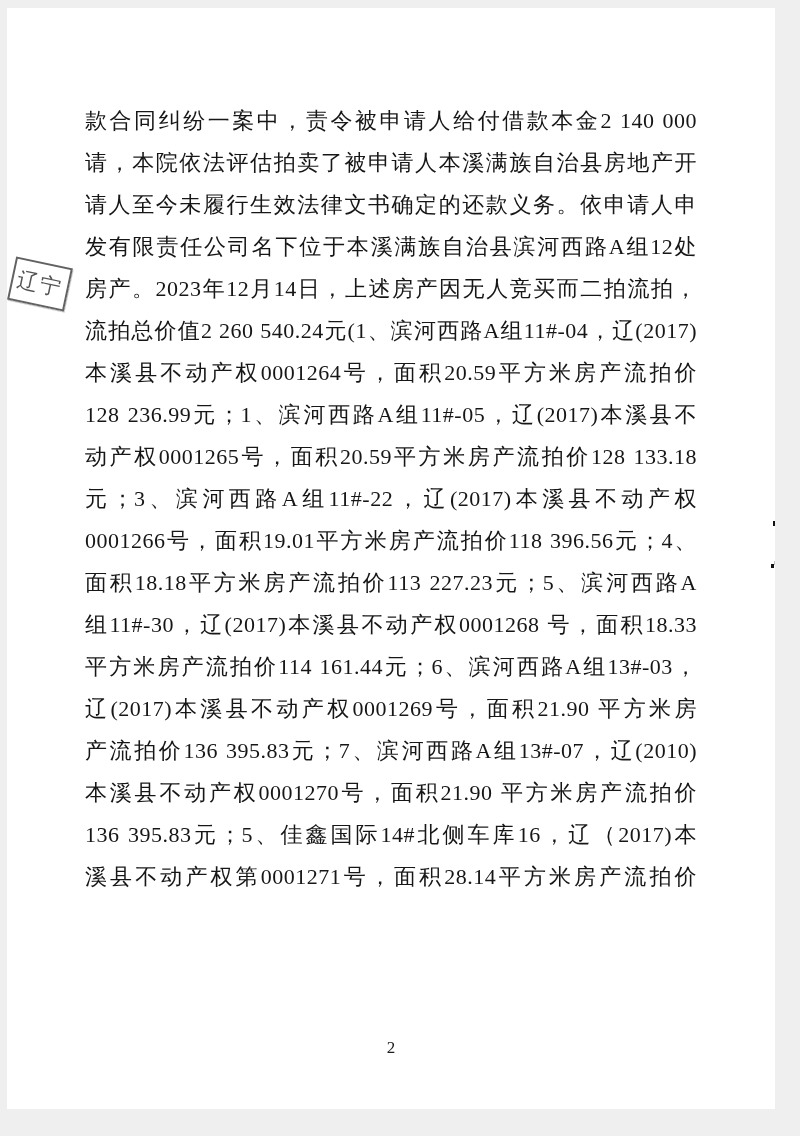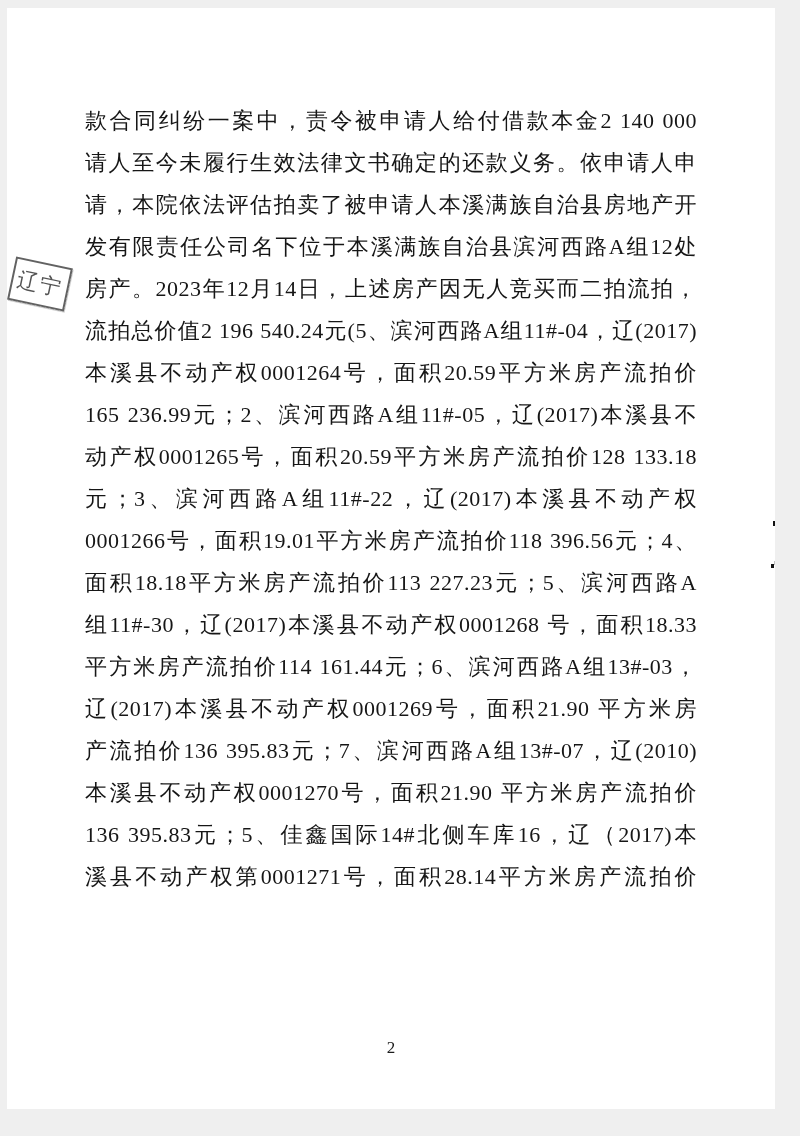--- a/index.html
+++ b/index.html
@@ -44,27 +44,27 @@
 <body>
 
 <div class="page">
 
   <div class="stamp">
     <span>辽宁</span>
   </div>
 
   <div class="body-text" id="body-text">
       <div class="line">款合同纠纷一案中，责令被申请人给付借款本金2 140 000</div>
+      <div class="line">请，本院依法评估拍卖了被申请人本溪满族自治县房地产开</div>
       <div class="line">请人至今未履行生效法律文书确定的还款义务。依申请人申</div>
-      <div class="line">请，本院依法评估拍卖了被申请人本溪满族自治县房地产开</div>
       <div class="line">发有限责任公司名下位于本溪满族自治县滨河西路A组12处</div>
       <div class="line">房产。2023年12月14日，上述房产因无人竞买而二拍流拍，</div>
-      <div class="line">流拍总价值2 196 540.24元(5、滨河西路A组11#-04，辽(2017)</div>
+      <div class="line">流拍总价值2 260 540.24元(1、滨河西路A组11#-04，辽(2017)</div>
       <div class="line">本溪县不动产权0001264号，面积20.59平方米房产流拍价</div>
-      <div class="line">165 236.99元；2、滨河西路A组11#-05，辽(2017)本溪县不</div>
+      <div class="line">128 236.99元；1、滨河西路A组11#-05，辽(2017)本溪县不</div>
       <div class="line">动产权0001265号，面积20.59平方米房产流拍价128 133.18</div>
       <div class="line">元；3、滨河西路A组11#-22，辽(2017)本溪县不动产权</div>
       <div class="line">0001266号，面积19.01平方米房产流拍价118 396.56元；4、</div>
       <div class="line">面积18.18平方米房产流拍价113 227.23元；5、滨河西路A</div>
       <div class="line">组11#-30，辽(2017)本溪县不动产权0001268 号，面积18.33</div>
       <div class="line">平方米房产流拍价114 161.44元；6、滨河西路A组13#-03，</div>
       <div class="line">辽(2017)本溪县不动产权0001269号，面积21.90 平方米房</div>
       <div class="line">产流拍价136 395.83元；7、滨河西路A组13#-07，辽(2010)</div>
       <div class="line">本溪县不动产权0001270号，面积21.90 平方米房产流拍价</div>
       <div class="line">136 395.83元；5、佳鑫国际14#北侧车库16，辽（2017)本</div>

